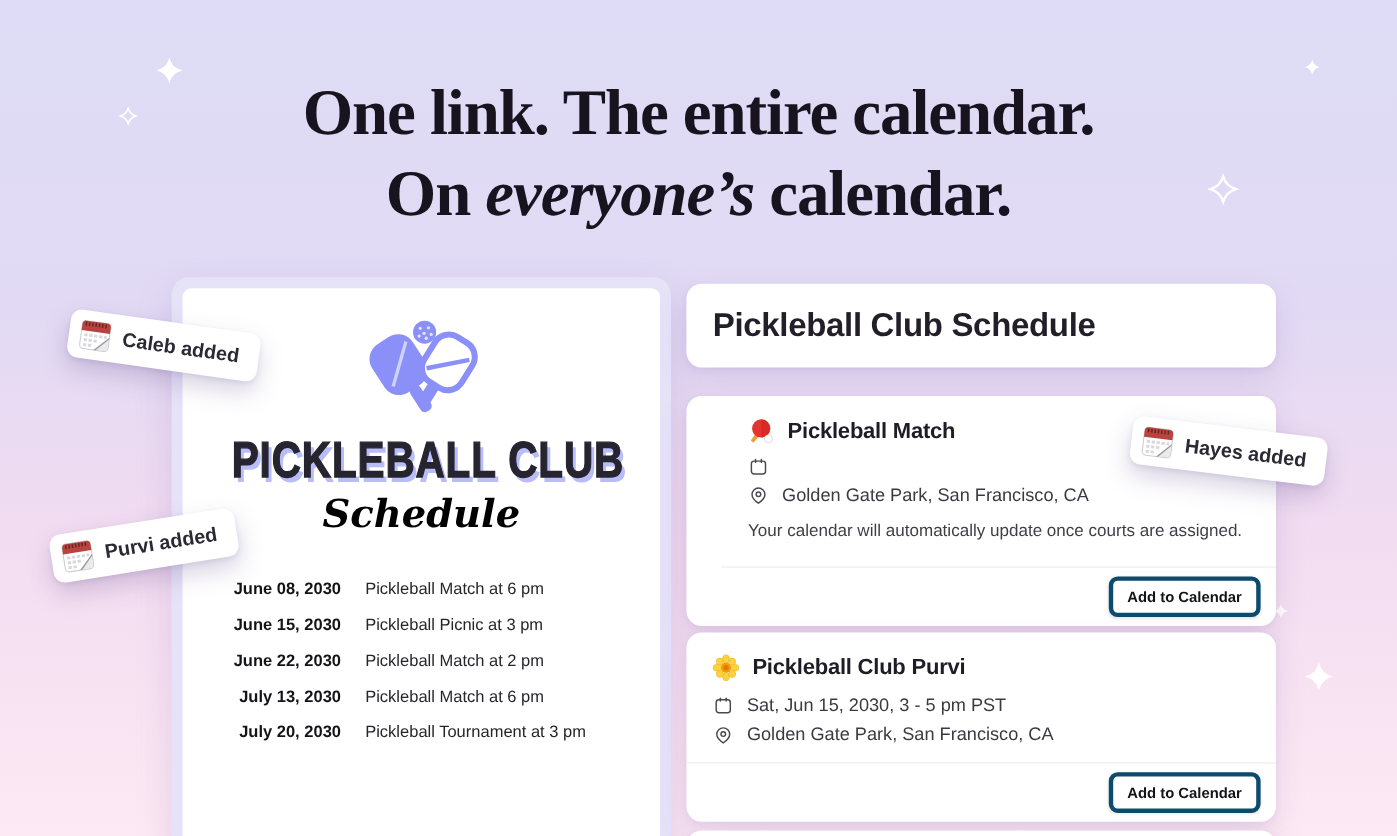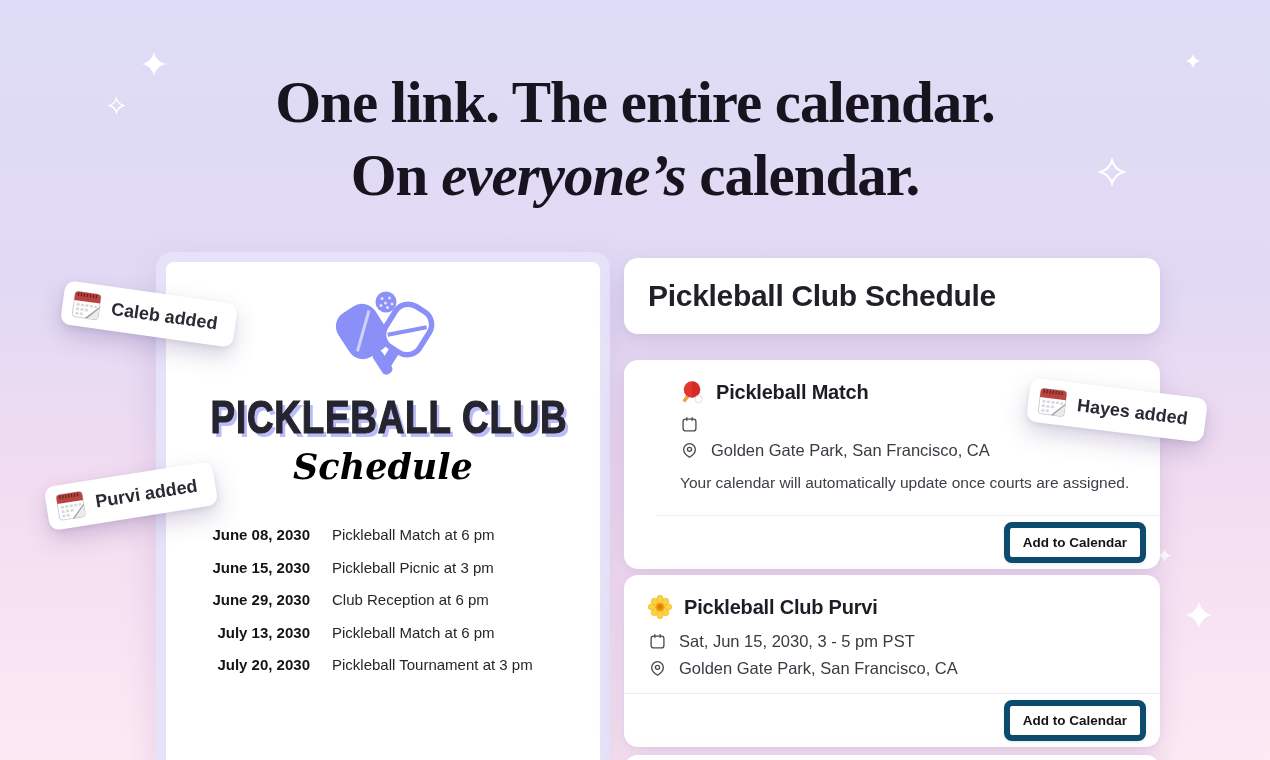--- a/index.html
+++ b/index.html
@@ -56,21 +56,21 @@
   .event-card.sliver{top:755px;height:30px;}
   .card-body{padding:20px 24px 0;flex:1;}
   .ev-title-row{display:flex;align-items:center;gap:12px;margin-bottom:12px;}
   .ev-title{font-size:20px;font-weight:700;color:#1e1c25;letter-spacing:-.2px;}
   .ev-detail{display:flex;align-items:center;gap:13px;margin-bottom:7px;color:#3b3a43;font-size:16.5px;line-height:20px;}
   .ev-detail .ic{display:flex;width:18px;justify-content:center;flex-shrink:0;}
   .ev-note{margin-top:13px;font-size:15.5px;color:#3f3e47;line-height:20px;}
   .card-divider{border-top:1px solid #ececf2;height:0;}
   .card-footer{height:53px;display:flex;align-items:center;justify-content:flex-end;padding:0 14px;}
   .add-btn{
-    background:#fff;border:6px solid #0c4a6e;border-radius:8px;cursor:pointer;
+    background:#fff;border:4px solid #0c4a6e;border-radius:8px;cursor:pointer;
     font-family:"Liberation Sans",sans-serif;font-size:13.5px;font-weight:700;color:#141318;
     padding:7px 13px;box-shadow:0 1px 3px rgba(0,0,0,.10);
   }
   
   .badge{
     position:absolute;z-index:20;display:flex;align-items:center;gap:10px;
     background:#fff;border-radius:10px;padding:7px 18px 7px 9px;
     box-shadow:0 10px 22px rgba(100,80,140,.25),0 2px 5px rgba(100,80,140,.12);
     font-size:18px;font-weight:700;color:#2b2933;white-space:nowrap;
   }
@@ -138,22 +138,22 @@
       <div class="sched-list">
         <div class="sched-row">
             <span class="sched-date">June 08, 2030</span>
             <span class="sched-name">Pickleball Match at 6 pm</span>
           </div>
         <div class="sched-row">
             <span class="sched-date">June 15, 2030</span>
             <span class="sched-name">Pickleball Picnic at 3 pm</span>
           </div>
         <div class="sched-row">
-            <span class="sched-date">June 29, 2030</span>
-            <span class="sched-name">Club Reception at 6 pm</span>
+            <span class="sched-date">June 22, 2030</span>
+            <span class="sched-name">Pickleball Match at 2 pm</span>
           </div>
         <div class="sched-row">
             <span class="sched-date">July 13, 2030</span>
             <span class="sched-name">Pickleball Match at 6 pm</span>
           </div>
         <div class="sched-row">
             <span class="sched-date">July 20, 2030</span>
             <span class="sched-name">Pickleball Tournament at 3 pm</span>
           </div>
       </div>

